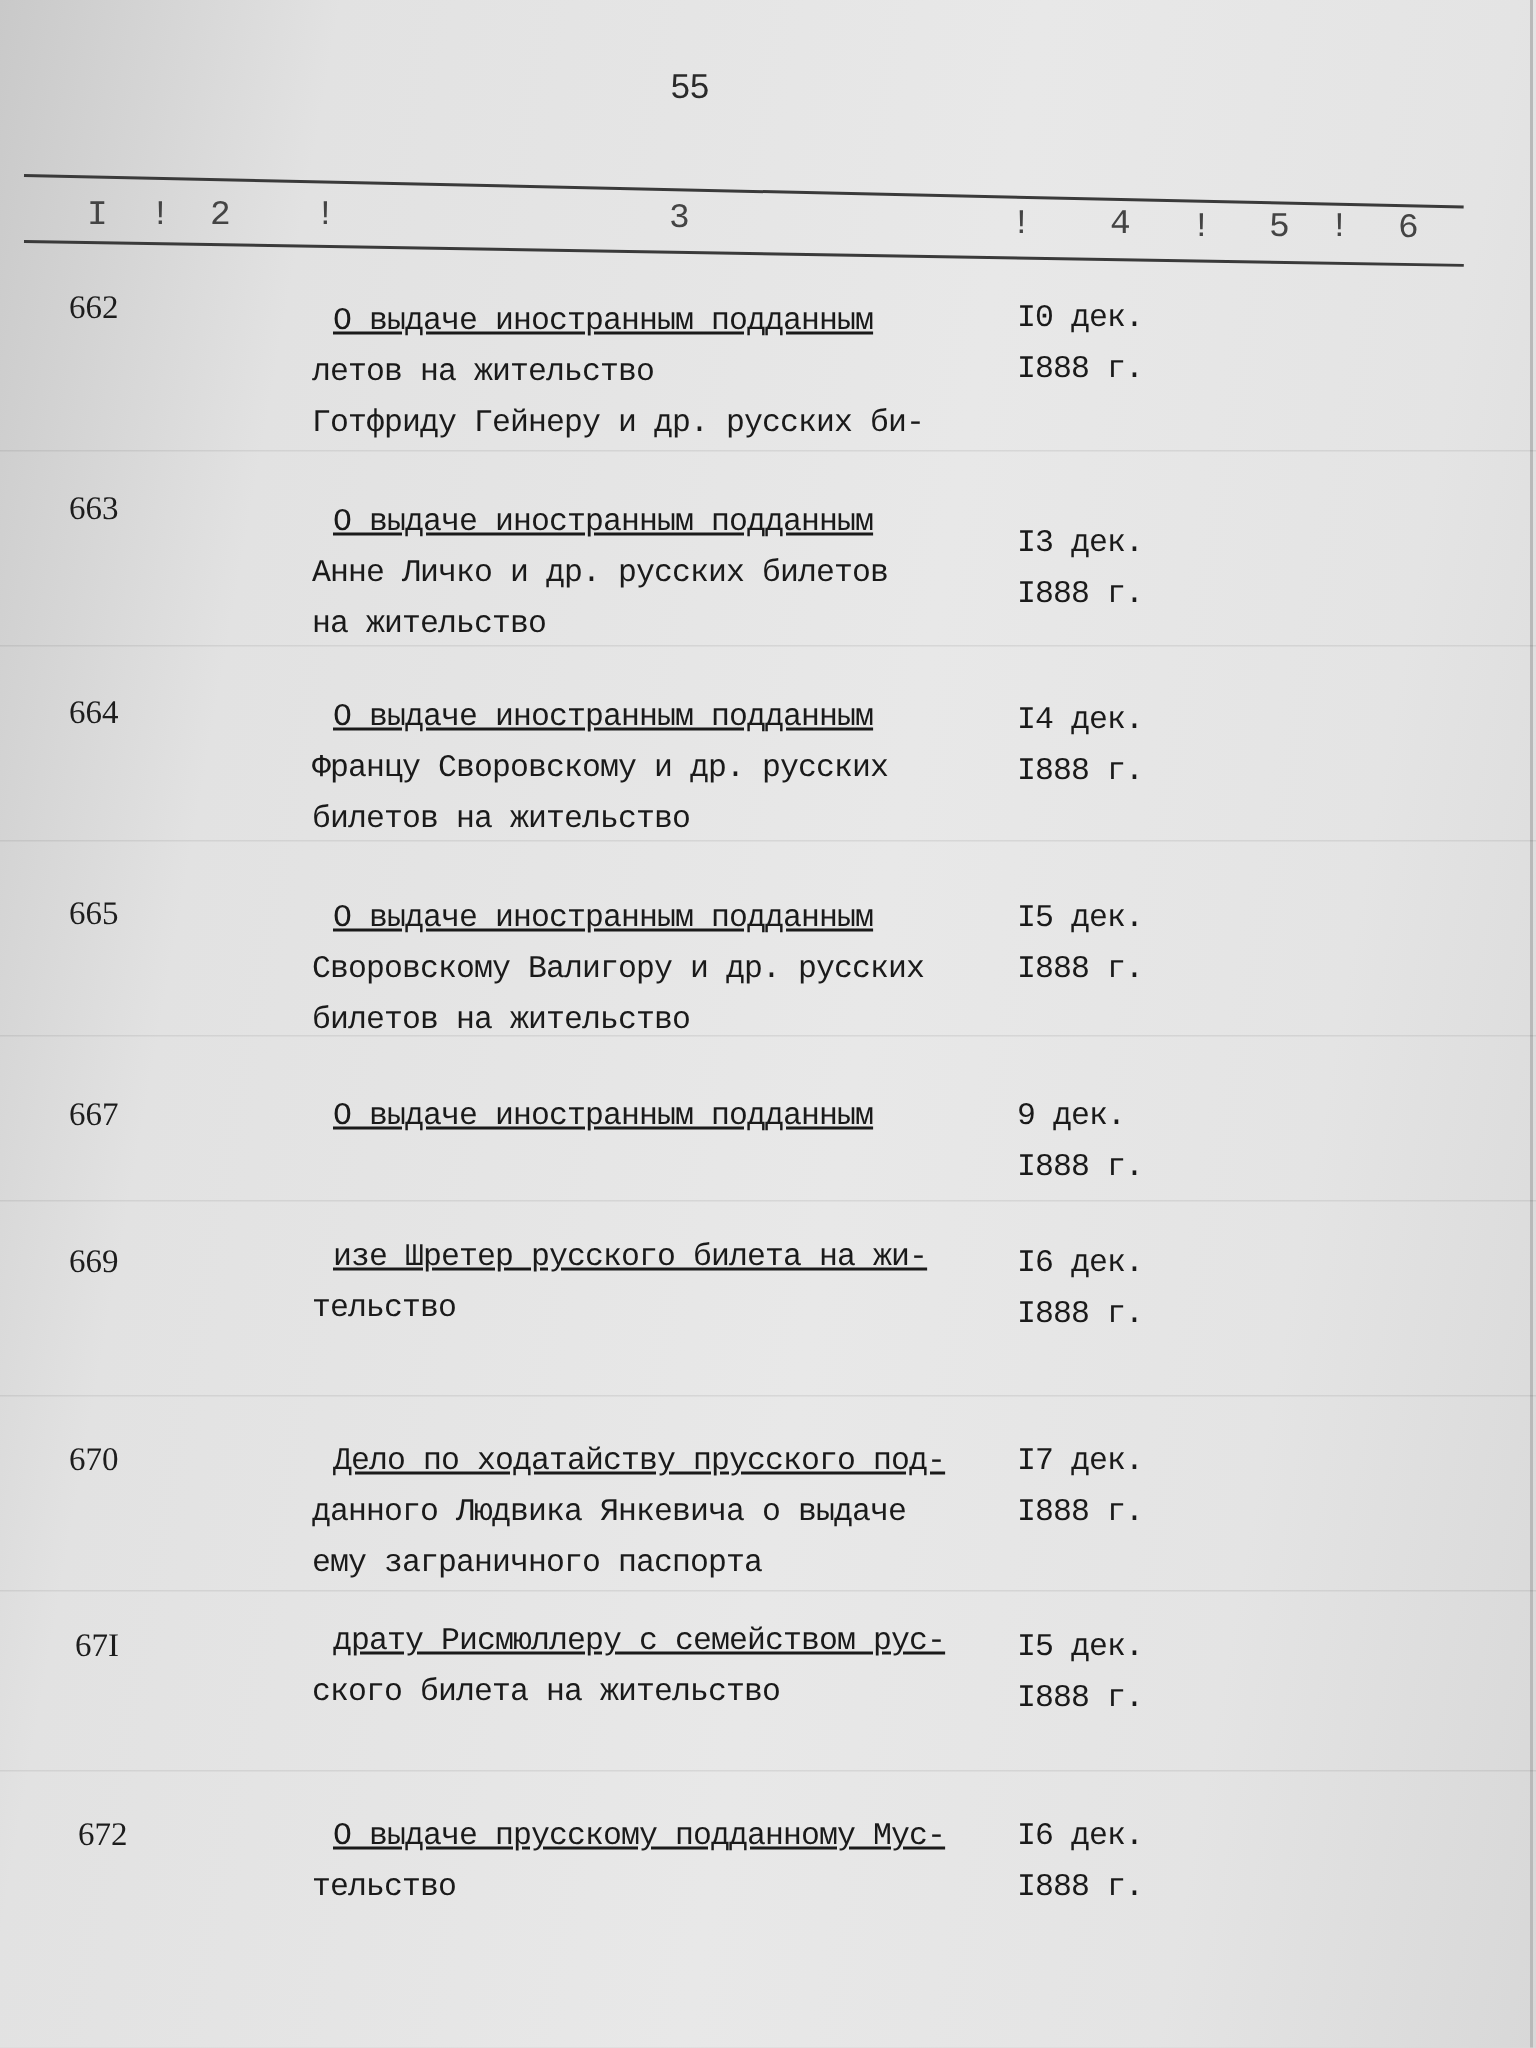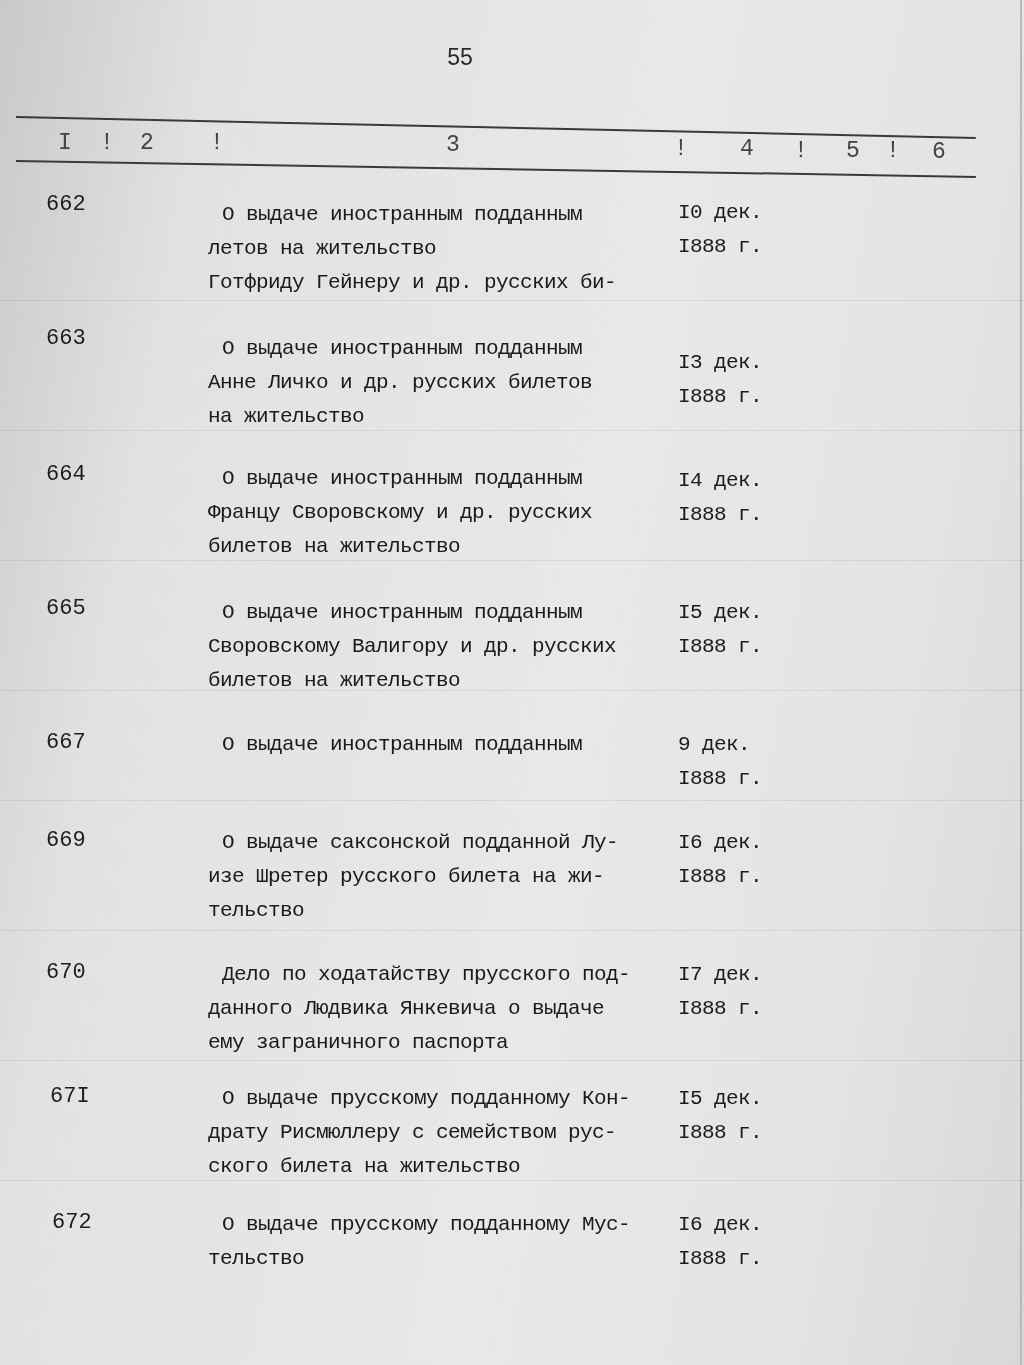--- a/index.html
+++ b/index.html
@@ -76,39 +76,40 @@
     .entry {
       position: absolute;
       left: 0;
       width: 1024px;
     }
     .entry .num {
       position: absolute;
       left: 46px;
       top: 0;
       font-size: 22px;
-      font-family: Liberation Mono, monospace;
+      font-family: Liberation Serif, serif;
       letter-spacing: 0px;
       color: #1d1d1d;
     }
     .entry .desc {
       position: absolute;
       left: 208px;
       top: 0;
       width: 470px;
     }
     .entry .desc div, .entry .date div {
       height: 34px;
       line-height: 34px;
       font-size: 21px;
       white-space: nowrap;
       letter-spacing: -0.6px;
     }
     .entry .desc div:first-child {
       padding-left: 14px;
+      text-decoration: underline;
     }
     .entry .date {
       position: absolute;
       left: 678px;
       top: 0;
       width: 120px;
       text-align: left;
     }
     .entry .desc div:first-child, .entry .date div:first-child {
       margin-top: -6px;
@@ -206,21 +207,20 @@
     </div>
     <div class="date">
       <div style="margin-top:-2px">9 дек.</div>
       <div>I888 г.</div>
     </div>
   </div>
 
   <div class="entry" style="top:828px">
     <div class="num">669</div>
     <div class="desc">
-      <div style="margin-top:-2px">О выдаче саксонской подданной Лу-</div>
       <div>изе Шретер русского билета на жи-</div>
       <div>тельство</div>
     </div>
     <div class="date">
       <div style="margin-top:-2px">I6 дек.</div>
       <div>I888 г.</div>
     </div>
   </div>
 
   <div class="entry" style="top:960px">
@@ -232,21 +232,20 @@
     </div>
     <div class="date">
       <div style="margin-top:-2px">I7 дек.</div>
       <div>I888 г.</div>
     </div>
   </div>
 
   <div class="entry" style="top:1084px">
     <div class="num" style="left:50px">67I</div>
     <div class="desc">
-      <div style="margin-top:-2px">О выдаче прусскому подданному Кон-</div>
       <div>драту Рисмюллеру с семейством рус-</div>
       <div>ского билета на жительство</div>
     </div>
     <div class="date">
       <div style="margin-top:-2px">I5 дек.</div>
       <div>I888 г.</div>
     </div>
   </div>
 
   <div class="entry" style="top:1210px">

